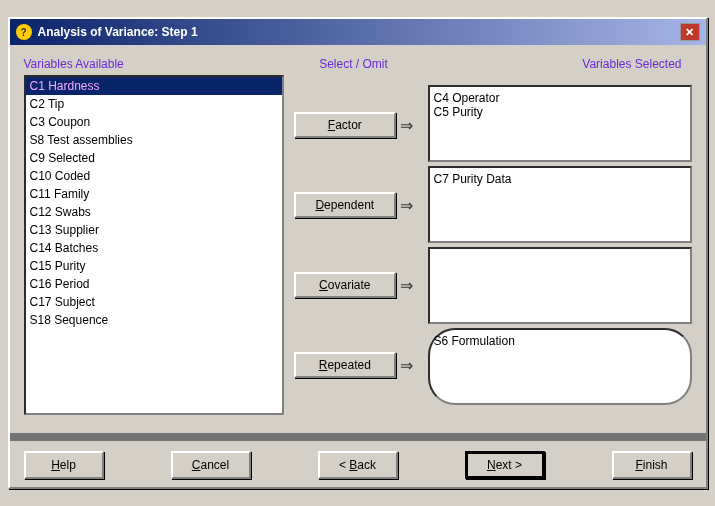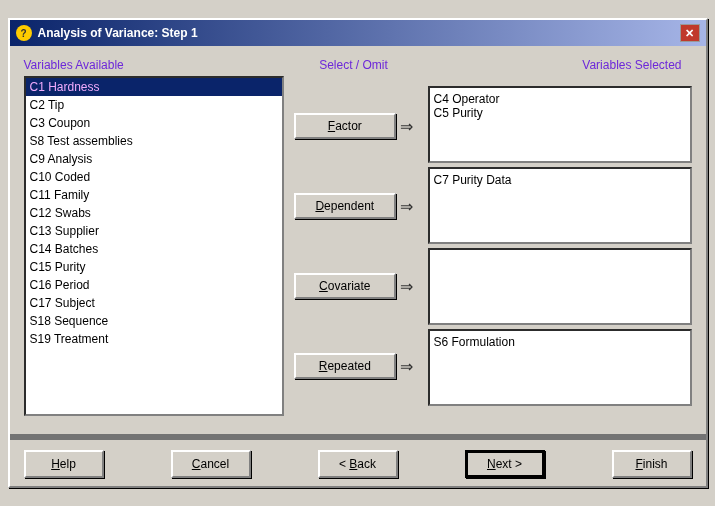--- a/index.html
+++ b/index.html
@@ -142,21 +142,21 @@
       padding: 4px;
       font-size: 12px;
       min-height: 60px;
       flex: 1;
     }
     .selected-box-small {
       min-height: 45px;
     }
     
     .footer {
-      border-top: 6px solid #737373;
+      border-top: 8px solid #737373;
       margin-top: 8px;
       padding: 10px 14px 8px 14px;
       display: flex;
       justify-content: space-between;
       align-items: center;
     }
     .footer-btn {
       min-width: 80px;
       padding: 5px 12px;
       background: #d4d0c8;
@@ -199,31 +199,30 @@
       <div class="col-header right">Variables Selected</div>
     </div>
 
     <div class="main-area">
 
       <div class="variables-panel">
         <div class="var-item selected">C1 Hardness</div>
         <div class="var-item">C2 Tip</div>
         <div class="var-item">C3 Coupon</div>
         <div class="var-item">S8 Test assemblies</div>
-        <div class="var-item">C9 Analysis</div>
+        <div class="var-item">C9 Selected</div>
         <div class="var-item">C10 Coded</div>
         <div class="var-item">C11 Family</div>
         <div class="var-item">C12 Swabs</div>
         <div class="var-item">C13 Supplier</div>
         <div class="var-item">C14 Batches</div>
         <div class="var-item">C15 Purity</div>
         <div class="var-item">C16 Period</div>
         <div class="var-item">C17 Subject</div>
         <div class="var-item">S18 Sequence</div>
-        <div class="var-item">S19 Treatment</div>
       </div>
 
       <div class="buttons-panel">
         <div style="display:flex;align-items:center;width:100%;justify-content:center;">
           <button class="action-btn">
             <span><span class="underline">F</span>actor</span>
           </button>
           <span class="arrow-symbol">⇒</span>
         </div>
         <div style="display:flex;align-items:center;width:100%;">
@@ -244,21 +243,21 @@
           </button>
           <span class="arrow-symbol">⇒</span>
         </div>
       </div>
 
       <div class="selected-panel">
         <div class="selected-box" style="white-space:pre-line;font-size:12px;">C4 Operator
 C5 Purity</div>
         <div class="selected-box" style="white-space:pre-line;font-size:12px;">C7 Purity Data</div>
         <div class="selected-box selected-box-small" style="white-space:pre-line;font-size:12px;"></div>
-        <div class="selected-box selected-box-small" style="white-space:pre-line;font-size:12px;">S6 Formulation</div>
+        <div class="selected-box selected-box-small" style="white-space:pre-line;font-size:12px;border-radius:27px;">S6 Formulation</div>
       </div>
 
     </div>
   </div>
 
   <div class="footer">
     <button class="footer-btn">
       <span class="underline">H</span><span>elp</span>
     </button>
     <button class="footer-btn">

